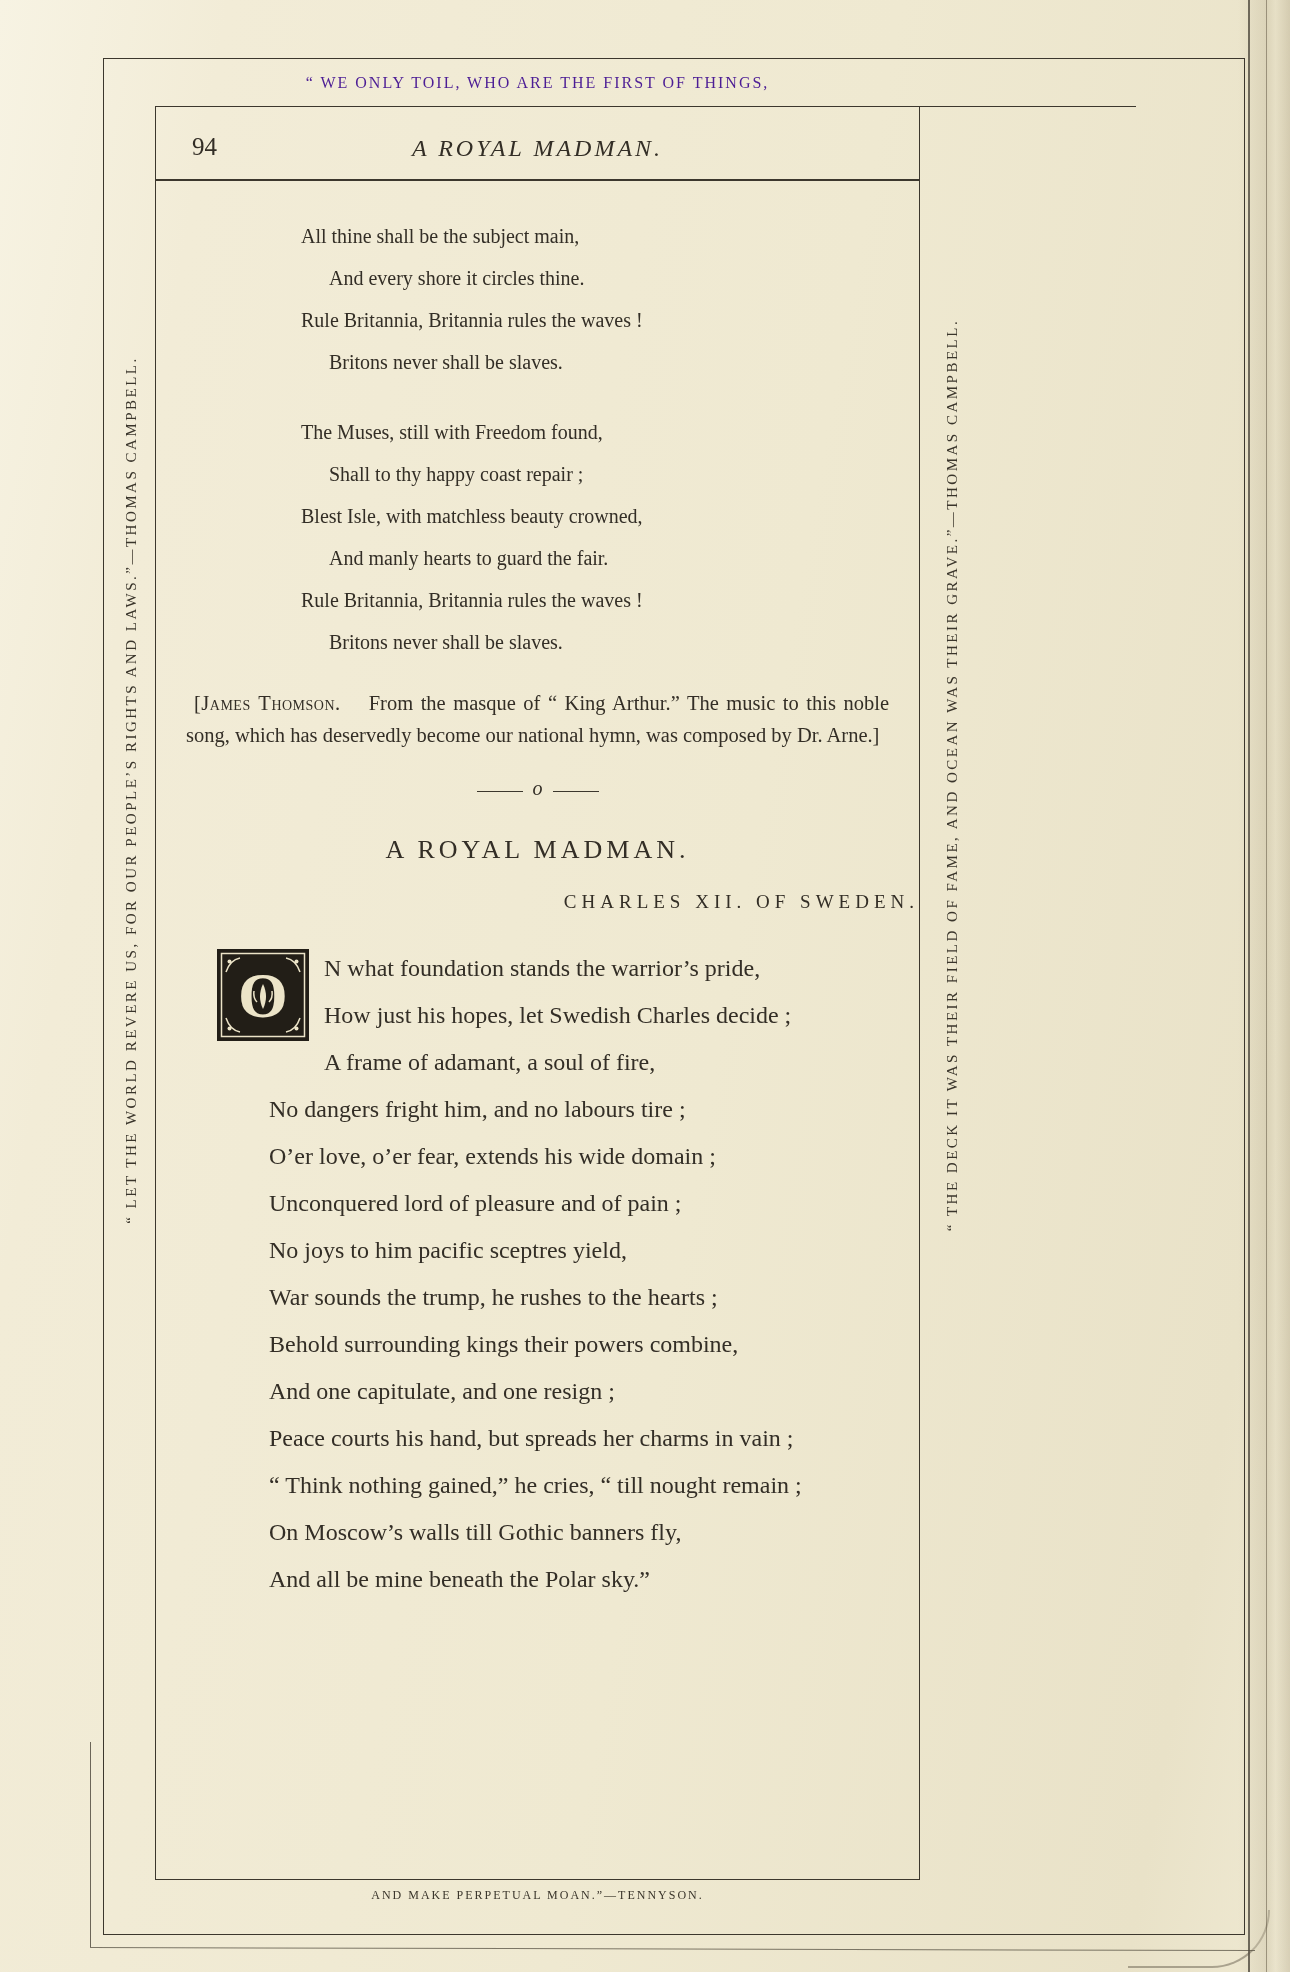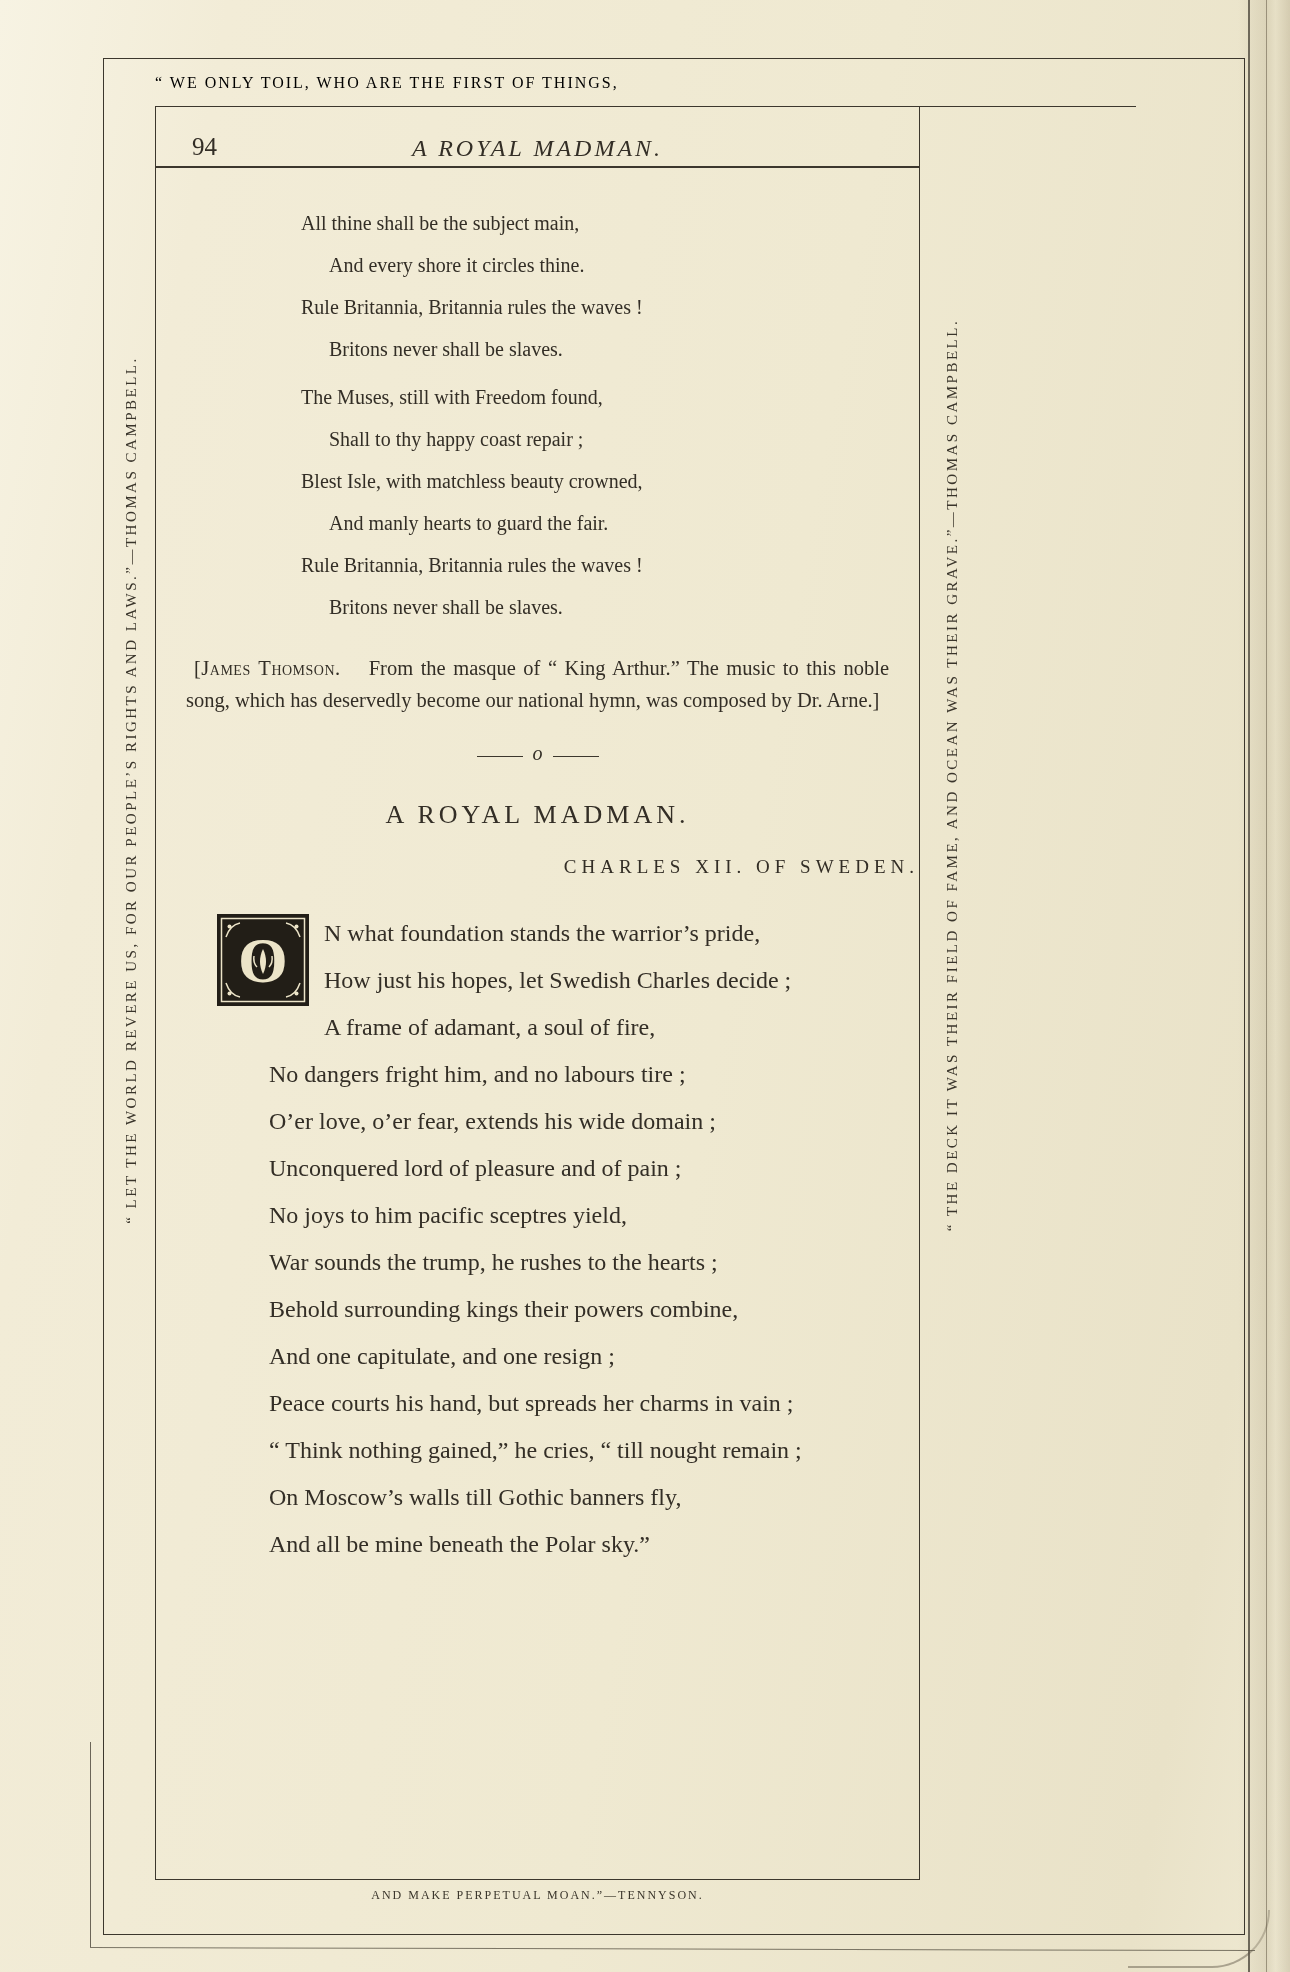--- a/index.html
+++ b/index.html
@@ -10,33 +10,33 @@
     color:#332e26;
   }
   .page-edge-shadow { position:absolute; right:0; top:0; width:52px; height:100%;
     background:linear-gradient(to right, rgba(120,105,70,0) 0%, rgba(120,105,70,.14) 55%, rgba(120,105,70,.04) 72%, rgba(130,115,82,.22) 100%); }
   .edge-line-1 { position:absolute; left:1248px; top:0; height:100%; width:0; border-left:2px solid rgba(70,64,54,.75); }
   .edge-line-2 { position:absolute; left:1266px; top:0; height:100%; width:0; border-left:1px solid rgba(110,100,80,.6); }
 
   .print-frame { position:absolute; left:103px; top:58px; width:1140px; height:1875px;
     border:1.5px solid #3c372d; }
 
-  .top-quote { position:absolute; top:74px; left:155px; width:765px; 
-    font-size:16px; letter-spacing:2px; color:#000000; }
+  .top-quote { position:absolute; top:74px; left:155px; width:765px; text-align:center;
+    font-size:16px; letter-spacing:2px; color:#4c1d95; }
   .top-rule-ext { position:absolute; top:106px; left:918px; width:218px; height:0; border-top:1.5px solid #3c372d; }
 
   .content-box { position:absolute; left:155px; top:106px; width:765px; height:1774px;
     border:1.5px solid #3c372d; box-sizing:border-box; }
 
-  .page-header { position:relative; padding:26px 40px 3px 40px; border-bottom:2.5px solid #3c372d; height:30px; }
+  .page-header { position:relative; padding:26px 40px 16px 40px; border-bottom:2.5px solid #3c372d; height:30px; }
   .page-number { position:absolute; left:36px; top:26px; font-size:25px; }
   .running-title { text-align:center; font-style:italic; font-size:24px; letter-spacing:3px; line-height:30px; }
 
   .stanza { margin:34px 0 0 145px; font-size:20px; line-height:42px; }
-  .stanza.second { margin-top:6px; }
+  .stanza.second { margin-top:28px; }
   .stanza .poem-line:nth-child(even) { padding-left:28px; }
 
   .editorial-note { margin:24px 30px 0 30px; font-size:20.5px; line-height:32px; text-align:justify; text-indent:8px; }
   .note-author { font-variant:small-caps; letter-spacing:.5px; margin-right:28px; }
 
   .section-divider { margin-top:28px; display:flex; justify-content:center; align-items:center; gap:10px; height:24px; }
   .divider-line { width:46px; border-top:1.5px solid #3c372d; }
   .divider-o { font-style:italic; font-size:20px; transform:translateY(-3px); }
 
   .article-title { margin-top:32px; text-align:center; font-size:26px; letter-spacing:4px; }

